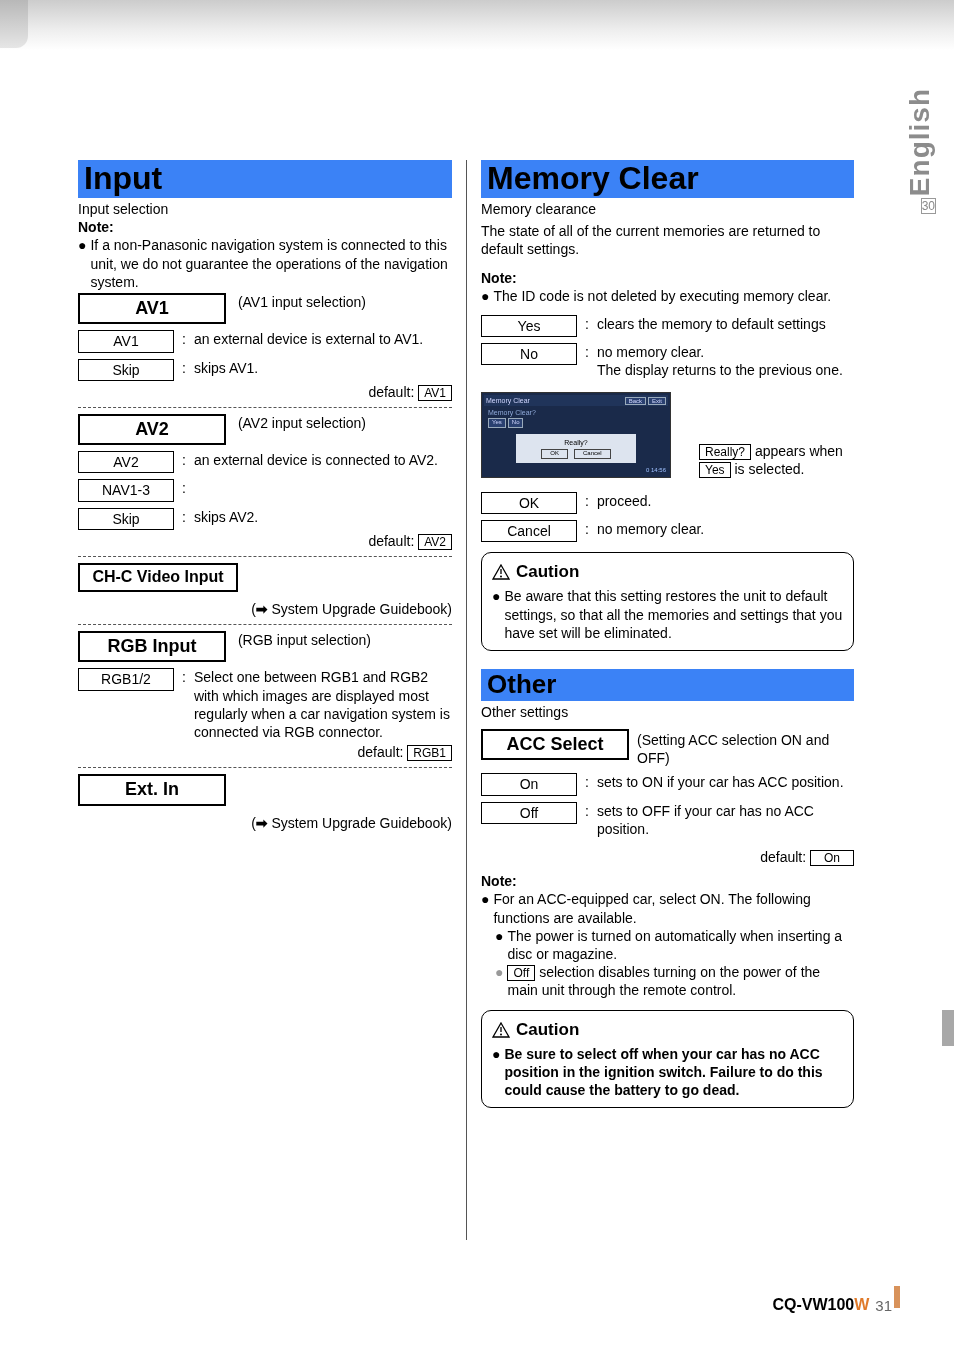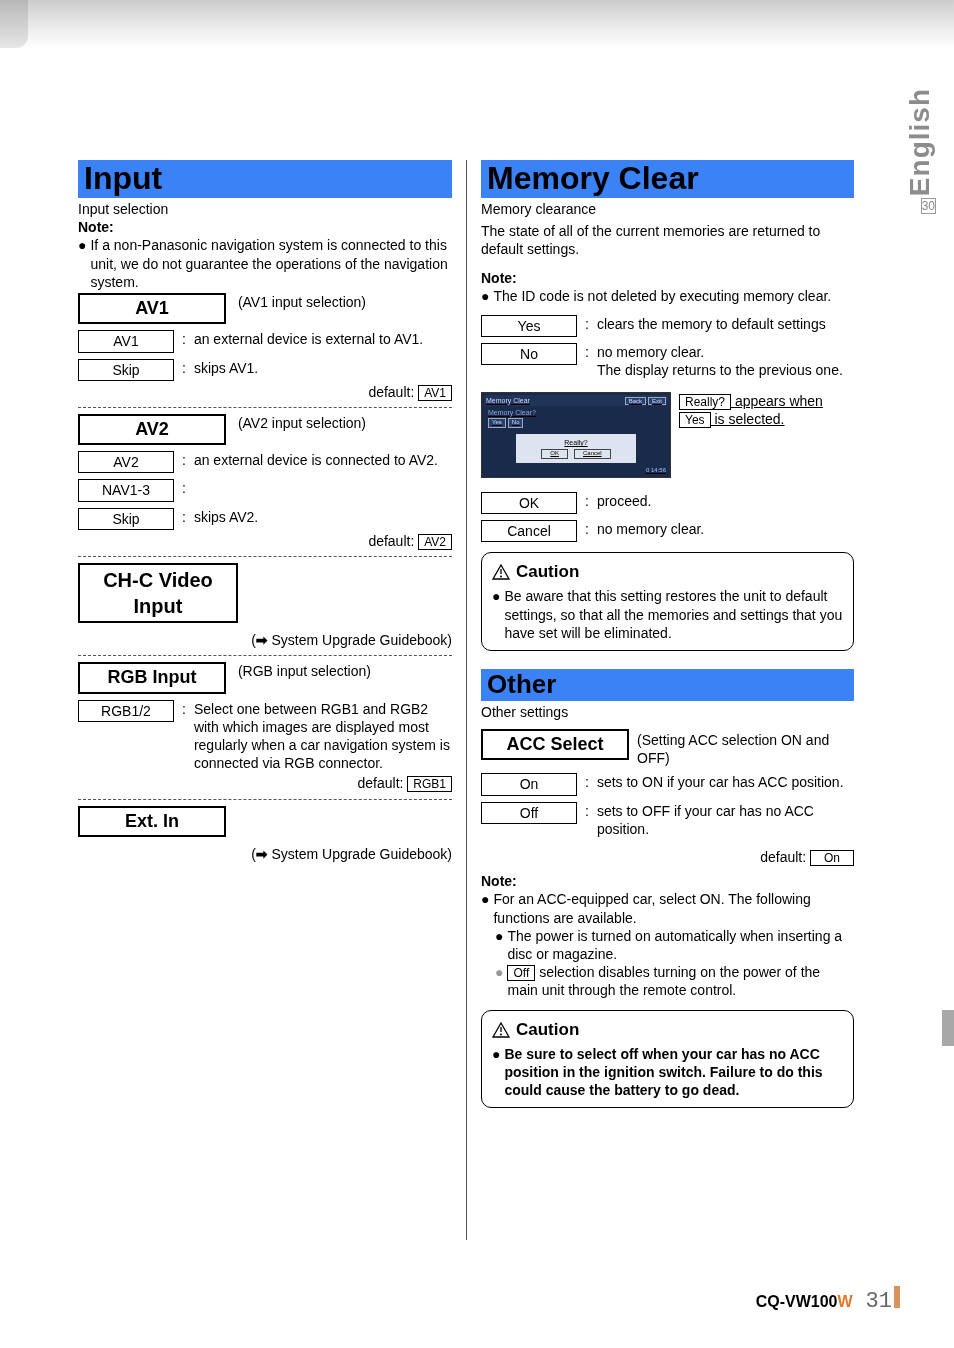--- a/index.html
+++ b/index.html
@@ -166,25 +166,25 @@
     padding:4px; font-size:7px;
     text-align:center;
   }
   .screenshot .dialog .dbtns { display:flex; gap:6px; justify-content:center; margin-top:2px;}
   .screenshot .dialog .dbtn { border:1px solid #444; padding:0 8px; font-size:6px;}
   .screenshot .time { text-align:right; font-size:6px; color:#9fc0ff; padding-right:2px;}
   .footer {
     position:absolute;
     bottom: 34px;
     right: 62px;
-    display:flex; align-items:center; gap:13px;
+    display:flex; align-items:center; gap:6px;
   }
   .product-code { font-weight:700; font-size:16px;}
   .product-code .orange { color:#e07a2a;}
-  .page-num { font-size:22px; font-weight:400; color:#666;font-family:Liberation Mono, monospace;}
+  .page-num { font-size:15px; font-weight:400; color:#666;}
   .foot-bar {
     position:absolute; bottom:40px; right:54px;
     width:6px; height:22px; background:#d8925a;
   }
 </style>
 </head>
 <body>
 
 <div class="top-gradient"></div>
 <div class="thumb-tab"></div>
@@ -243,21 +243,21 @@
         <span class="desc">skips AV2.</span>
       </div>
       <div class="default-row">
         <span>default:</span>
         <span class="value-box sm">AV2</span>
       </div>
     </div>
     <hr class="dashed-sep">
 
     <div>
-      <span class="option-box w160" style="font-size:20px;">CH-C Video Input</span>
+      <span class="option-box w160" style="font-size:16px;">CH-C Video Input</span>
       <div class="default-row" style="margin-top:8px;">
         (<span class="ref-arrow">➡</span> <span>System Upgrade Guidebook)</span>
       </div>
     </div>
     <hr class="dashed-sep">
 
     <div>
       <span class="option-box">RGB Input</span>
       <span class="option-paren">(RGB input selection)</span>
       <div class="option-row">
@@ -300,21 +300,21 @@
     </div>
     <div class="option-row">
       <span class="value-box">No</span>
       <span class="colon">:</span>
       <span class="desc">
         <span>no memory clear.</span><br>
         <span>The display returns to the previous one.</span>
       </span>
     </div>
 
-    <div style="display:flex; gap:8px; align-items:flex-start; margin-top:12px;text-decoration:underline;">
+    <div style="display:flex; gap:28px; align-items:flex-end; margin-top:12px;">
       <div class="screenshot">
         <div class="top">
           <span>Memory Clear</span>
           <span>
             <span class="btn">Back</span>
             <span class="btn">Exit</span>
           </span>
         </div>
         <div class="q">Memory Clear?</div>
         <div class="opts">

